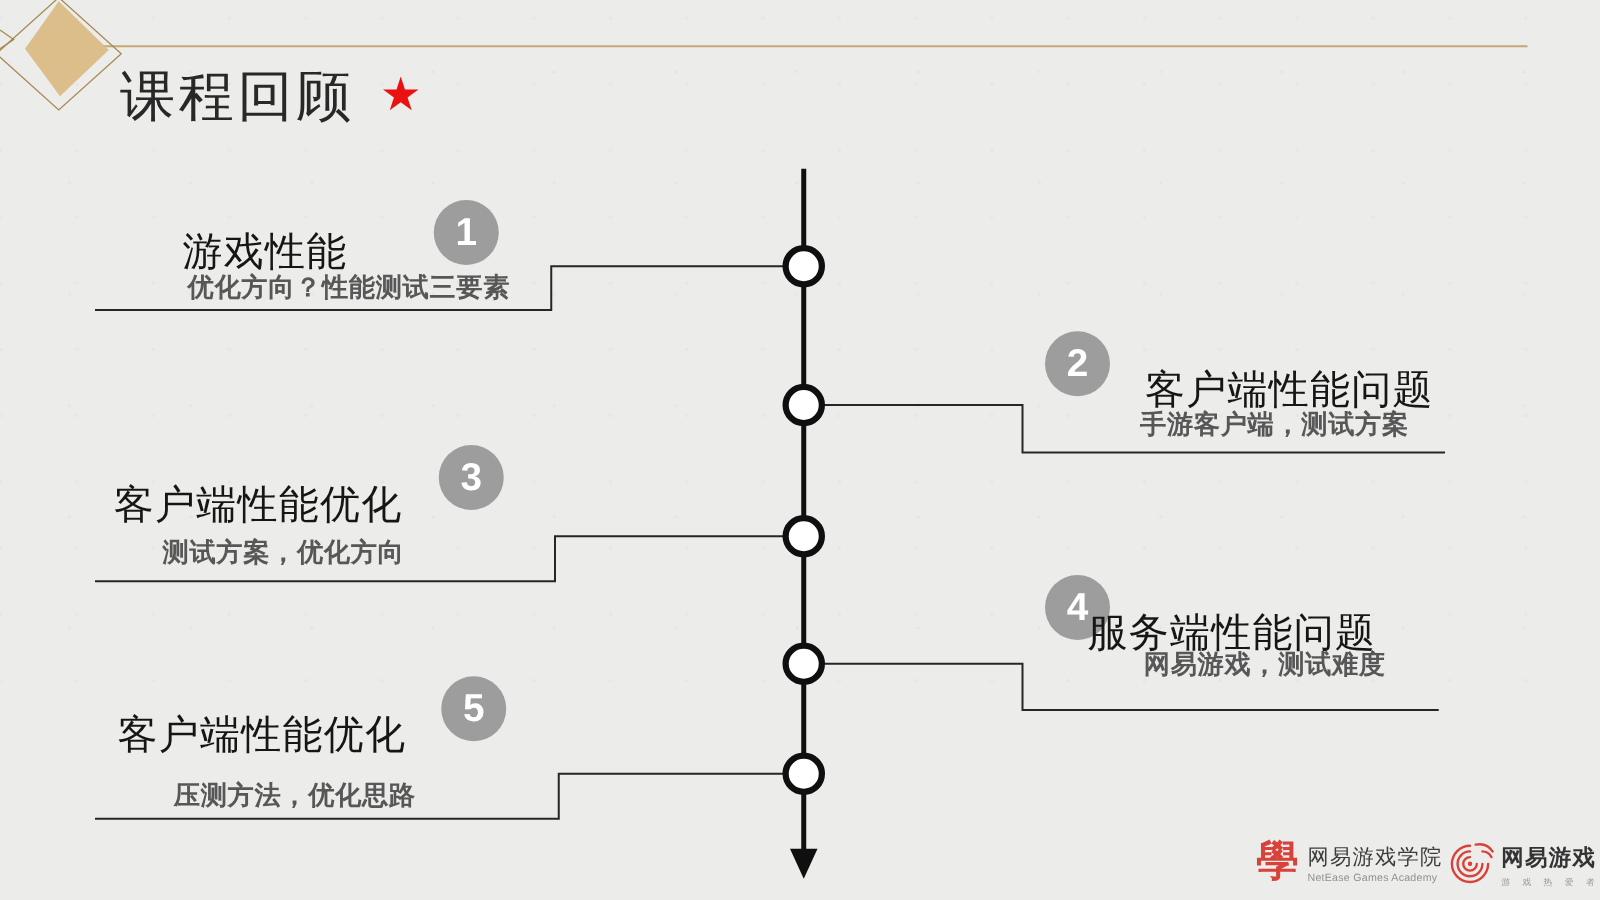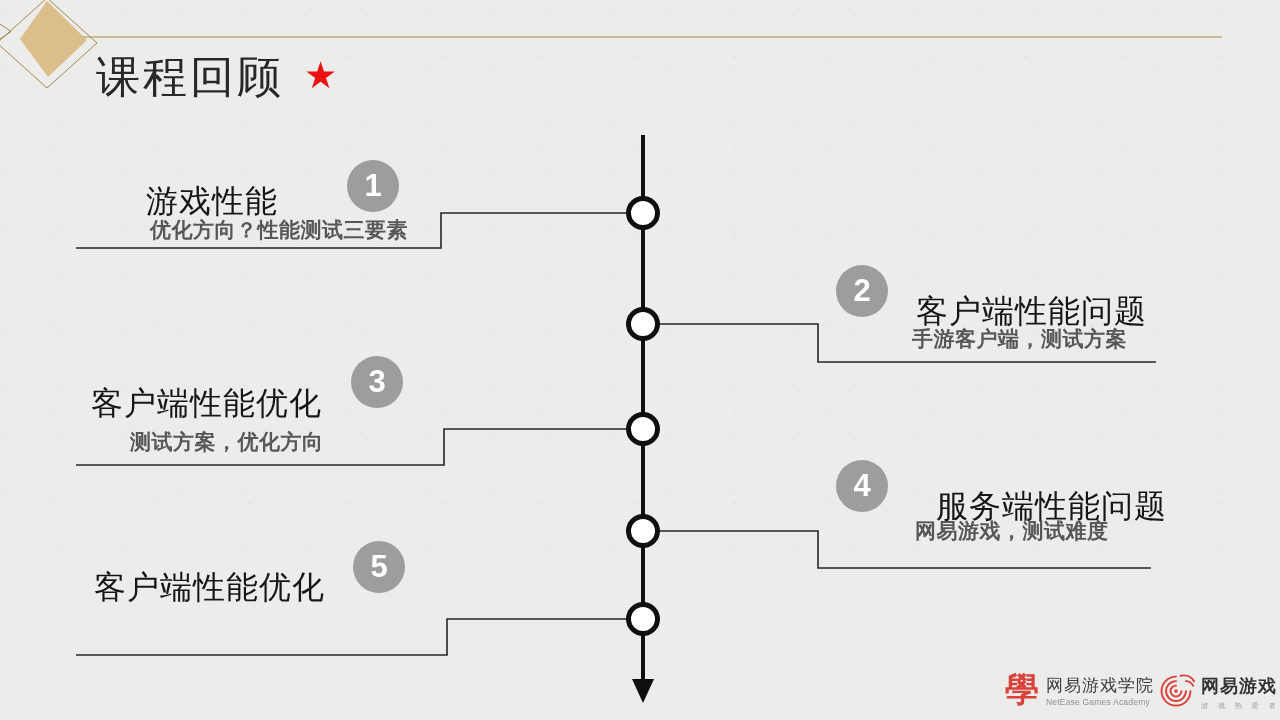--- a/index.html
+++ b/index.html
@@ -51,21 +51,21 @@
   
   .i2-num{left:836px;top:265px;}
   .i2-title{left:916px;top:270px;}
   .i2-sub{left:912px;top:325px;}
   
   .i3-title{left:91px;top:362px;}
   .i3-num{left:351px;top:356px;}
   .i3-sub{left:130px;top:428px;text-align:right;}
   
   .i4-num{left:836px;top:460px;}
-  .i4-title{left:936px;top:465px;text-align:right;}
+  .i4-title{left:870px;top:465px;text-align:right;}
   .i4-sub{left:915px;top:517px;}
   
   .i5-title{left:94px;top:546px;}
   .i5-num{left:353px;top:541px;}
   .i5-sub{left:139px;top:622px;}
 
   
   .logo-academy{left:1005px;top:671px;display:flex;align-items:center;gap:7px;}
   .logo-academy .seal{
     font-family:"Liberation Serif",serif;
@@ -120,20 +120,21 @@
   <div class="abs t-title i3-title">客户端性能优化</div>
   <div class="abs t-num i3-num">3</div>
   <div class="abs t-sub i3-sub">测试方案，优化方向</div>
 
   <div class="abs t-num i4-num">4</div>
   <div class="abs t-title i4-title">服务端性能问题</div>
   <div class="abs t-sub i4-sub">网易游戏，测试难度</div>
 
   <div class="abs t-title i5-title">客户端性能优化</div>
   <div class="abs t-num i5-num">5</div>
+  <div class="abs t-sub i5-sub">压测方法，优化思路</div>
 
   <div class="abs logo-academy">
     <span class="seal">學</span>
     <span>
       <div class="cn">网易游戏学院</div>
       <div class="en">NetEase Games Academy</div>
     </span>
   </div>
 
   <div class="abs logo-netease">

